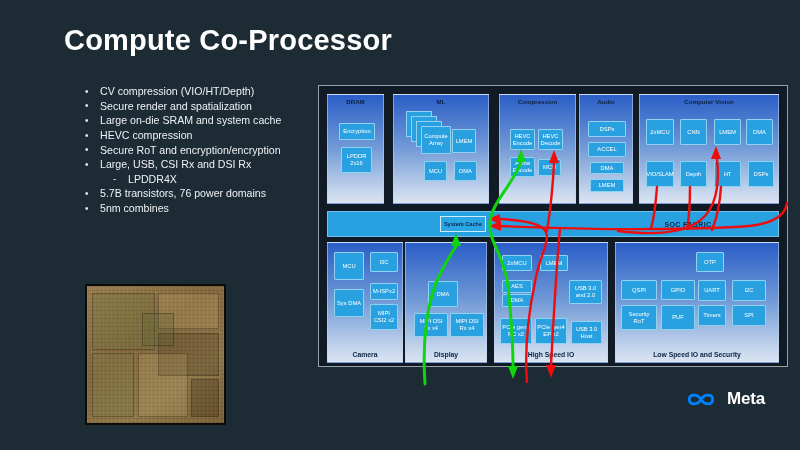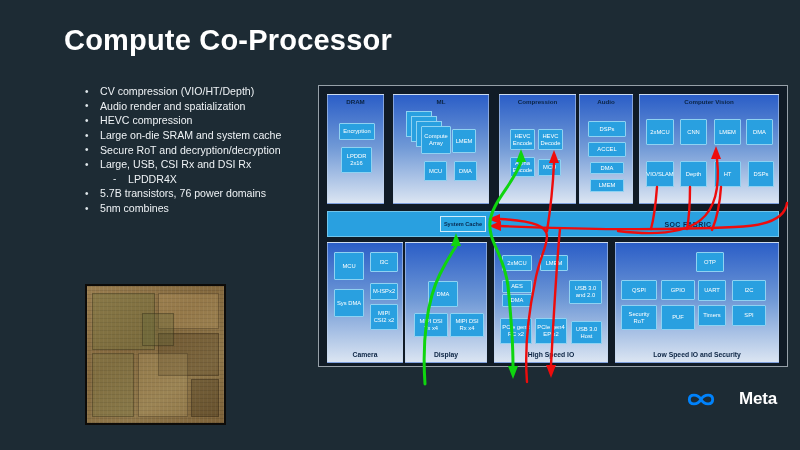--- a/index.html
+++ b/index.html
@@ -36,45 +36,45 @@
   .fabric{position:absolute;left:8px;top:125px;width:452px;height:26px;background:#29a0e0;
           border:1px solid #6fc4ec;box-sizing:border-box;}
   .fabric-label{position:absolute;left:280px;top:0;width:160px;height:100%;display:flex;align-items:center;
           justify-content:center;font-size:7px;font-weight:bold;color:#08284e;letter-spacing:.4px;}
   .syscache{position:absolute;left:112px;top:4px;width:46px;height:16px;background:#2aa6e4;
           border:1px solid #cfecfa;box-sizing:border-box;display:flex;align-items:center;justify-content:center;
           font-size:5.6px;font-weight:bold;color:#08284e;}
   
   .arrows{position:absolute;left:0;top:0;pointer-events:none;z-index:6;}
   
-  .logo{position:absolute;left:686px;top:389px;display:flex;align-items:center;gap:23px;}
+  .logo{position:absolute;left:686px;top:389px;display:flex;align-items:center;gap:11px;}
   .logo-word{font-size:17px;font-weight:bold;color:#ffffff;letter-spacing:-.2px;}
 </style>
 </head>
 <body>
 
 <div class="slide">
 
   <div class="title">Compute Co-Processor</div>
 
   <div class="bullets">
     <div class="b l1">
         <span>CV compression (VIO/HT/Depth)</span>
       </div>
     <div class="b l1">
-        <span>Audio render and spatialization</span>
+        <span>Secure render and spatialization</span>
+      </div>
+    <div class="b l1">
+        <span>Large on-die SRAM and system cache</span>
       </div>
     <div class="b l1">
         <span>HEVC compression</span>
       </div>
     <div class="b l1">
-        <span>Large on-die SRAM and system cache</span>
-      </div>
-    <div class="b l1">
-        <span>Secure RoT and decryption/decryption</span>
+        <span>Secure RoT and encryption/encryption</span>
       </div>
     <div class="b l1">
         <span>Large, USB, CSI Rx and DSI Rx</span>
       </div>
     <div class="b l2">
         <span>LPDDR4X</span>
       </div>
     <div class="b l1">
         <span>5.7B transistors, 76 power domains</span>
       </div>

